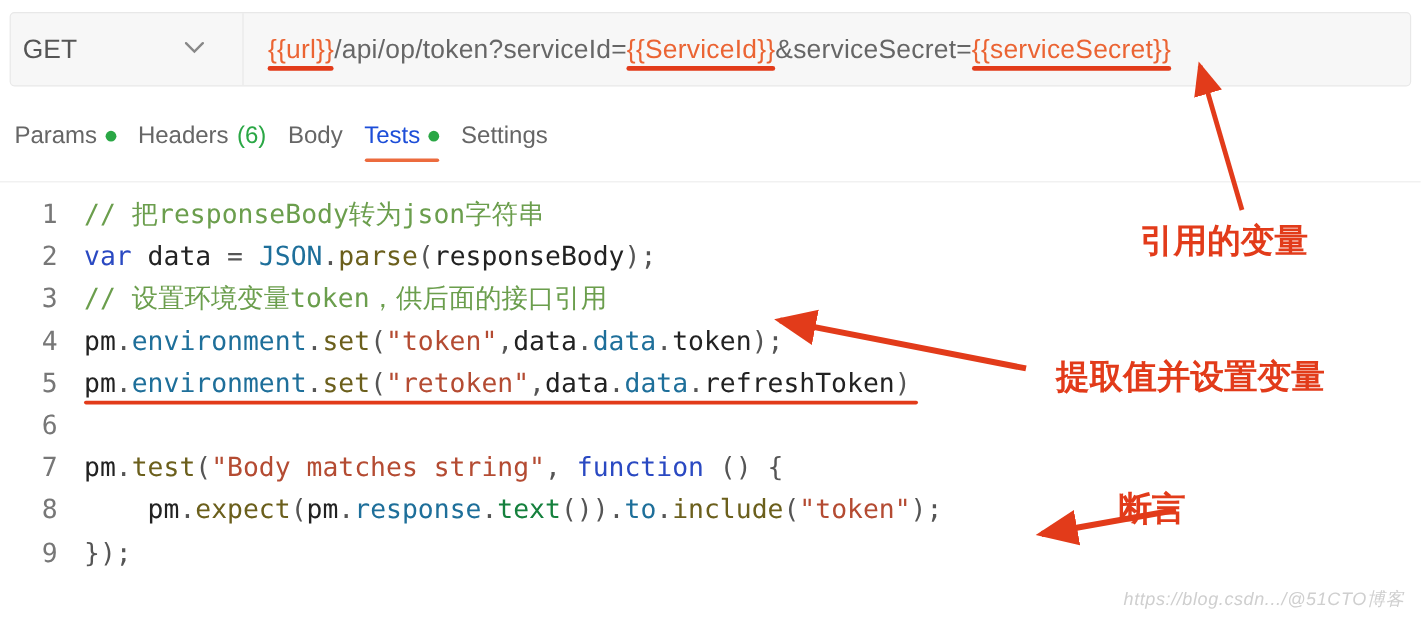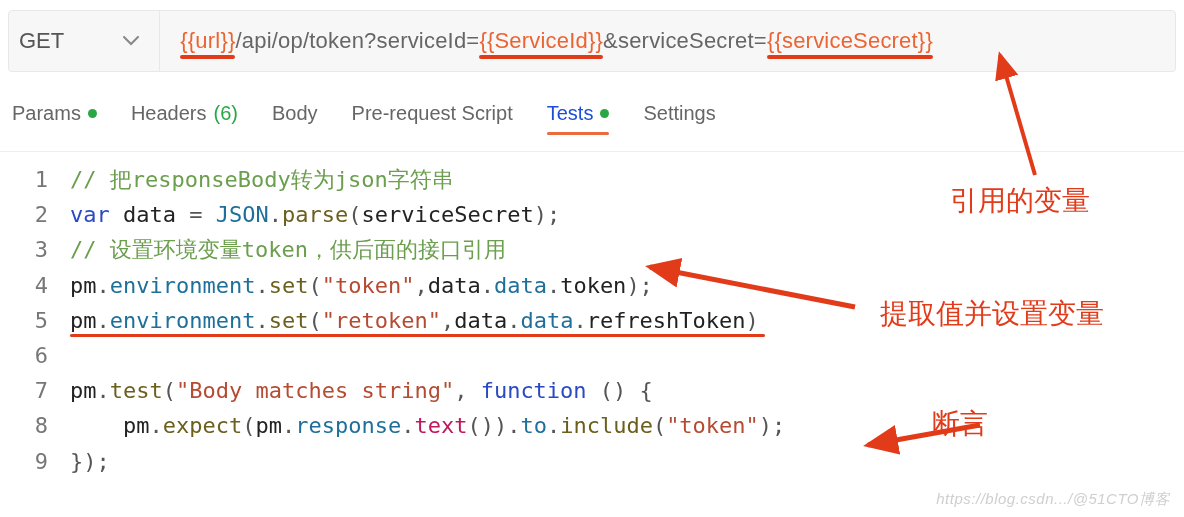--- a/index.html
+++ b/index.html
@@ -17,22 +17,22 @@
     background: #f7f7f7;
     border: 1px solid #e8e8e8;
     border-radius: 4px;
     height: 62px;
     margin: 10px 8px 0 8px;
     padding: 0 10px;
   }
   .method-picker {
     display: flex;
     align-items: center;
-    gap: 59px;
-    padding-right: 20px;
+    gap: 90px;
+    padding-right: 32px;
     border-right: 1px solid #e8e8e8;
     height: 100%;
   }
   .method-label { font-size: 22px; color: #555; font-weight: 500; }
   .chevron { color: #888; }
   .url-input {
     flex: 1;
     font-size: 22px;
     padding-left: 20px;
     letter-spacing: .2px;
@@ -45,21 +45,21 @@
     position:absolute;
     left:0; right:0;
     bottom:-6px;
     height:4px;
     background:#e23b1a;
     border-radius:2px;
   }
   .plain { color: #666; }
   .tabs {
     display: flex;
-    gap: 34px;
+    gap: 18px;
     padding: 30px 12px 14px 12px;
     font-size: 20px;
     color: #666;
     align-items: baseline;
   }
   .tab { display: inline-flex; align-items: center; gap: 7px; cursor: pointer; }
   .tab.active { color: #1d4ed8; position: relative; }
   .tab.active::after {
     content:"";
     position:absolute;
@@ -88,21 +88,21 @@
     text-align: right;
     color: #777;
     padding-right: 22px;
     font-size: 22px;
     user-select: none;
   }
   .code { white-space: pre; }
   .c-comment { color: #6b9e4d; margin-top: 48px; }
   .c-kw { color: #2a49c2; }
   .c-fn { color: #6b5f1c; }
-  .c-fn2 { color: #be185d; }
+  .c-fn2 { color: #15803d; }
   .c-id { color: #1e6f9a; }
   .c-member { color: #1e6f9a; margin-top: 16px; }
   .c-str { color: #b44b32; }
   .c-punc { color: #555; }
   .c-black { color: #222; }
   .underline-red {
     position: relative;
   }
   .underline-red::after {
     content:"";
@@ -112,20 +112,21 @@
     height:3px;
     background:#e23b1a;
     border-radius:2px;
   }
   .anno {
     position: absolute;
     font-size: 28px;
     color: #e23b1a;
     font-family: "PingFang SC","Microsoft YaHei",sans-serif;
     pointer-events: none;
+    font-weight: bold;
   }
   .arrow-svg { position: absolute; pointer-events: none; }
   .watermark {
     position:absolute;
     right:14px; bottom:8px;
     color:#cfcfcf;
     font-style:italic;
     font-size:15px;
     letter-spacing:.5px;
   }
@@ -150,36 +151,35 @@
 <div class="tabs">
   <span class="tab">
     <span>Params</span>
     <span class="dot"></span>
   </span>
   <span class="tab">
     <span>Headers</span>
     <span class="count">(6)</span>
   </span>
   <span class="tab">Body</span>
-  <span class="tab">Pre-request Script</span>
   <span class="tab active">
     <span>Tests</span>
     <span class="dot"></span>
   </span>
   <span class="tab">Settings</span>
 </div>
 
 <div class="editor">
   <div class="code-row">
     <div class="gutter">1</div>
     <div class="code"><span class="c-comment">// 把responseBody转为json字符串</span></div>
   </div>
   <div class="code-row">
     <div class="gutter">2</div>
-    <div class="code"><span class="c-kw">var</span><span class="c-black"> data </span><span class="c-punc">=</span><span class="c-black"> </span><span class="c-id">JSON</span><span class="c-punc">.</span><span class="c-fn">parse</span><span class="c-punc">(</span><span class="c-black">serviceSecret</span><span class="c-punc">);</span></div>
+    <div class="code"><span class="c-kw">var</span><span class="c-black"> data </span><span class="c-punc">=</span><span class="c-black"> </span><span class="c-id">JSON</span><span class="c-punc">.</span><span class="c-fn">parse</span><span class="c-punc">(</span><span class="c-black">responseBody</span><span class="c-punc">);</span></div>
   </div>
   <div class="code-row">
     <div class="gutter">3</div>
     <div class="code"><span class="c-comment">// 设置环境变量token，供后面的接口引用</span></div>
   </div>
   <div class="code-row">
     <div class="gutter">4</div>
     <div class="code"><span class="c-black">pm</span><span class="c-punc">.</span><span class="c-member">environment</span><span class="c-punc">.</span><span class="c-fn">set</span><span class="c-punc">(</span><span class="c-str">"token"</span><span class="c-punc">,</span><span class="c-black">data</span><span class="c-punc">.</span><span class="c-member">data</span><span class="c-punc">.</span><span class="c-black">token</span><span class="c-punc">);</span></div>
   </div>
   <div class="code-row">

